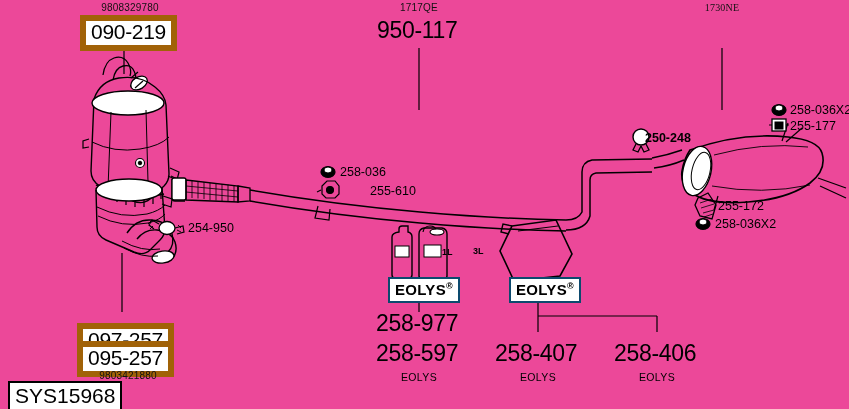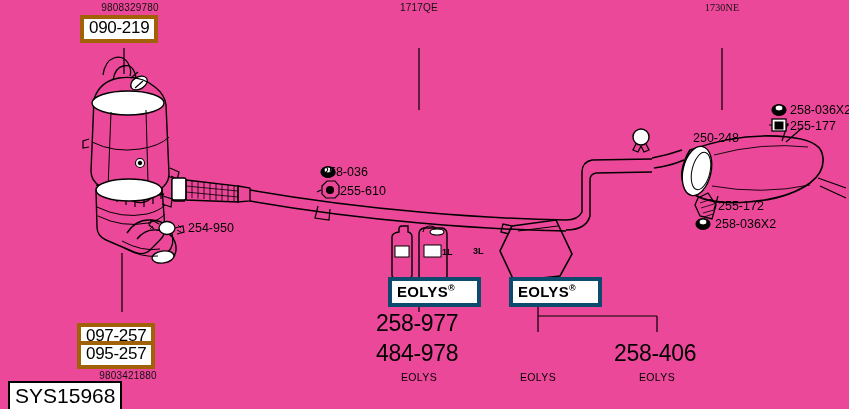--- a/index.html
+++ b/index.html
@@ -28,48 +28,48 @@
     white-space: nowrap;
     text-align: center;
   }
   .partno-big {
     font-size: 23px;
     color: #000;
     white-space: nowrap;
     letter-spacing: -0.3px;
   }
   .partno-boxed {
-    font-size: 17px;
+    font-size: 21px;
     color: #000;
     white-space: nowrap;
     letter-spacing: -0.3px;
-    border: 4px solid #a16207;
+    border: 6px solid #a16207;
     padding: 0px 5px 2px 5px;
     line-height: 1.05;
     background: #fff;
   }
   .sys-boxed {
     font-size: 21px;
     color: #000;
     white-space: nowrap;
     border: 2px solid #000;
     padding: 1px 5px 3px 5px;
     background: #fff;
   }
   .callout {
     font-size: 12.5px;
     white-space: nowrap;
     color: #000;
   }
   .eolys-box {
-    border: 4px solid #0c4a6e;
+    border: 2px solid #0c4a6e;
     background: #fff;
     font-size: 15px;
     font-weight: bold;
-    padding: 2px 22px 3px 5px;
+    padding: 2px 5px 3px 5px;
     white-space: nowrap;
     letter-spacing: 0.3px;
   }
   .eolys-box sup { font-size: 9px; vertical-align: super; }
   .eolys-cap {
     font-size: 10.5px;
     letter-spacing: 0.4px;
     white-space: nowrap;
     text-align: center;
   }
@@ -254,50 +254,52 @@
       <path d="M538 316 l119 0"></path>
       <path d="M657 316 l0 16"></path>
       <path d="M538 316 l0 16"></path>
     </g>
   </svg>
 
   <div class="abs ref-small" style="left:82px; top:2px; width:96px;">9808329780</div>
   <div class="abs partno-boxed" style="left:80px; top:15px;">090-219</div>
 
   <div class="abs ref-small" style="left:371px; top:2px; width:96px;">1717QE</div>
+  <div class="abs partno-big" style="left:377px; top:17px;">950-117</div>
 
   <div class="abs ref-small" style="left:674px; top:2px; width:96px;font-family:Liberation Serif, serif;">1730NE</div>
 
-  <div class="abs callout" style="left:322px; top:165px;">258-036</div>
-  <div class="abs callout" style="left:340px; top:184px;">255-610</div>
+  <div class="abs callout" style="left:340px; top:165px;">258-036</div>
+  <div class="abs callout" style="left:340px; top:184px;padding-left:30px;">255-610</div>
   <div class="abs callout" style="left:188px; top:221px;">254-950</div>
-  <div class="abs callout" style="left:693px; top:131px;">250-248</div>
+  <div class="abs callout" style="left:645px; top:131px;font-weight:bold;">250-248</div>
   <div class="abs callout" style="left:790px; top:103px;">258-036X2</div>
   <div class="abs callout" style="left:790px; top:119px;">255-177</div>
   <div class="abs callout" style="left:718px; top:199px;">255-172</div>
   <div class="abs callout" style="left:715px; top:217px;">258-036X2</div>
 
   <div class="abs bottle-txt" style="left:396px; top:247px;">1L</div>
   <div class="abs bottle-txt" style="left:427px; top:246px;">3L</div>
 
   <div class="abs eolys-box" style="left:388px; top:277px;">
     <span>EOLYS</span><sup>®</sup>
   </div>
   <div class="abs eolys-box" style="left:509px; top:277px;">
     <span>EOLYS</span><sup>®</sup>
   </div>
 
   <div class="abs partno-boxed" style="left:77px; top:311px;margin-top:12px;">097-257</div>
   <div class="abs partno-boxed" style="left:77px; top:341px;">095-257</div>
   <div class="abs ref-small" style="left:78px; top:370px; width:100px;">9803421880</div>
 
   <div class="abs partno-big" style="left:376px; top:310px;">258-977</div>
-  <div class="abs partno-big" style="left:376px; top:340px;">484-978</div>
+  <div class="abs partno-big" style="left:376px; top:340px;">258-597</div>
   <div class="abs eolys-cap" style="left:376px; top:371px; width:86px;">EOLYS</div>
 
+  <div class="abs partno-big" style="left:495px; top:340px;">258-407</div>
   <div class="abs eolys-cap" style="left:495px; top:371px; width:86px;">EOLYS</div>
 
   <div class="abs partno-big" style="left:614px; top:340px;">258-406</div>
   <div class="abs eolys-cap" style="left:614px; top:371px; width:86px;">EOLYS</div>
 
   <div class="abs sys-boxed" style="left:8px; top:381px;">SYS15968</div>
 
 </div>
 
 </body></html>

